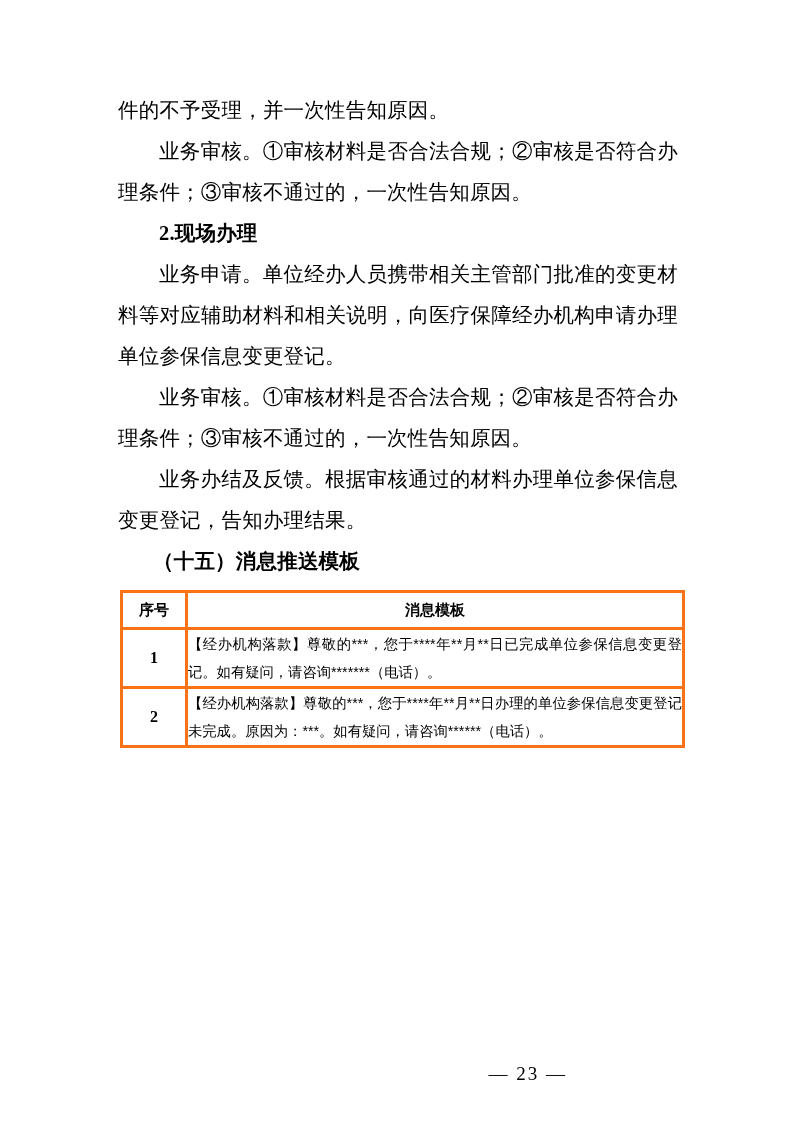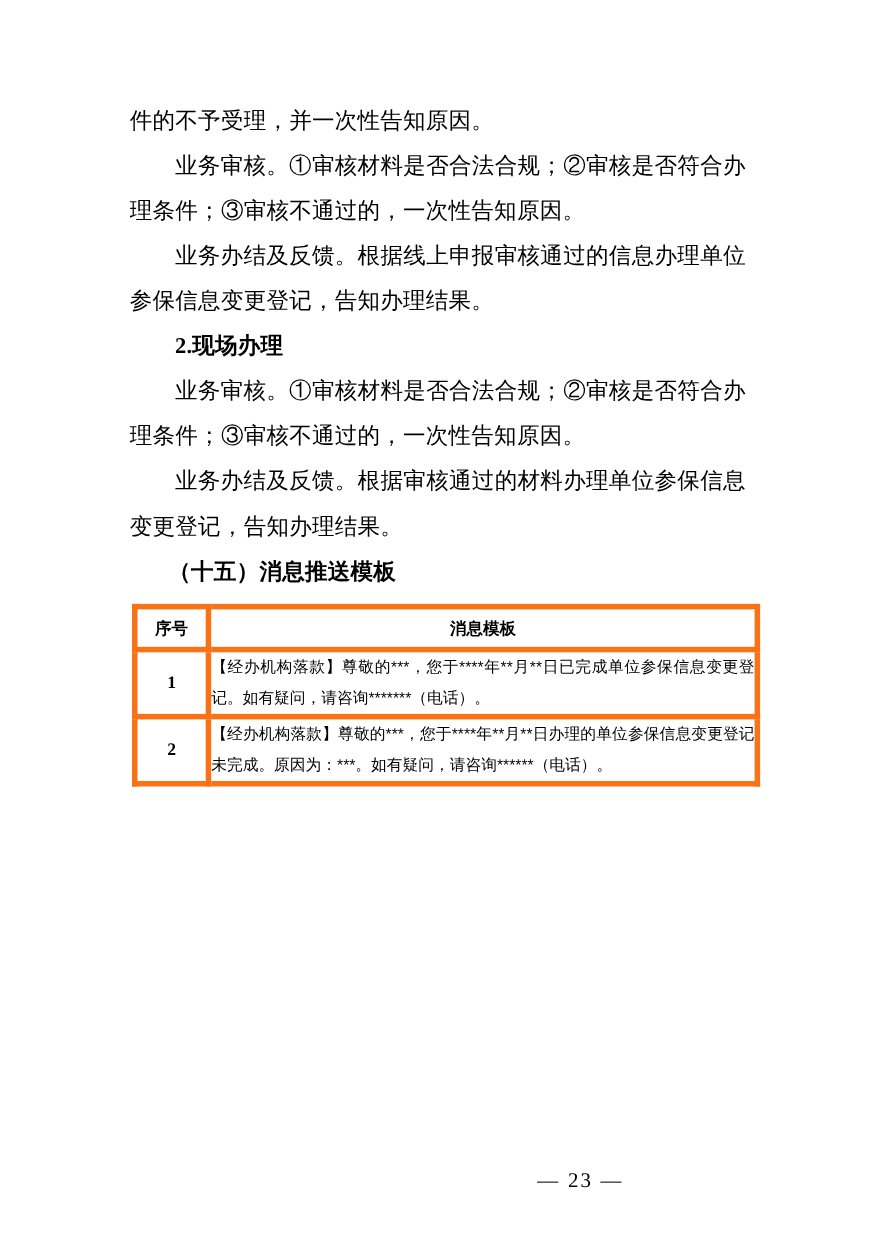--- a/index.html
+++ b/index.html
@@ -57,21 +57,21 @@
   .spacer-sm { height: 6px; }
   table.msg-table {
     border-collapse: collapse;
     width: 556px;
     margin-top: 8px;
     margin-left: 2px;
     table-layout: fixed;
   }
   table.msg-table th,
   table.msg-table td {
-    border: 5px solid #f97316;
+    border: 3px solid #f97316;
     padding: 0;
   }
   table.msg-table th {
     font-size: 15px;
     font-weight: bold;
     text-align: center;
     height: 34px;
     font-family: "Liberation Sans", "DejaVu Sans", sans-serif;
   }
   th.col-no { width: 62px; }
@@ -102,24 +102,24 @@
   }
 </style>
 </head>
 <body>
 
 <div class="page">
   <div class="content">
 
     <p class="body-par">件的不予受理，并一次性告知原因。</p>
     <p class="body-par indent">业务审核。①审核材料是否合法合规；②审核是否符合办理条件；③审核不通过的，一次性告知原因。</p>
-    <p class="body-par indent">业务办结及反馈。根据线上申报审核通过的信息办理单位参保信息变更登记，告知办理结果。</p>
 
     <h3 class="sub-head">2.现场办理</h3>
 
+    <p class="body-par indent">业务申请。单位经办人员携带相关主管部门批准的变更材料等对应辅助材料和相关说明，向医疗保障经办机构申请办理单位参保信息变更登记。</p>
     <p class="body-par indent">业务审核。①审核材料是否合法合规；②审核是否符合办理条件；③审核不通过的，一次性告知原因。</p>
     <p class="body-par indent">业务办结及反馈。根据审核通过的材料办理单位参保信息变更登记，告知办理结果。</p>
 
     <h3 class="section-head">（十五）消息推送模板</h3>
 
     <table class="msg-table">
       <thead>
         <tr>
           <th class="col-no">序号</th>
           <th class="col-tpl">消息模板</th>

